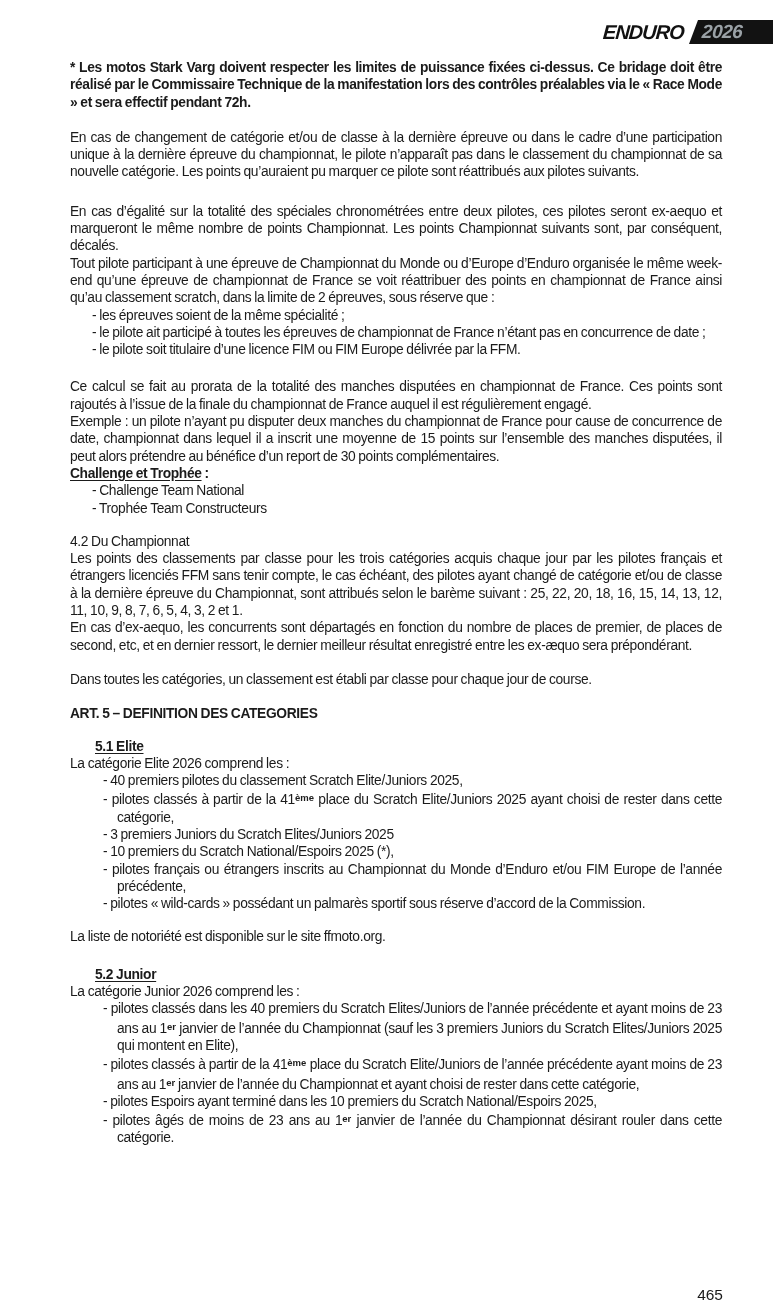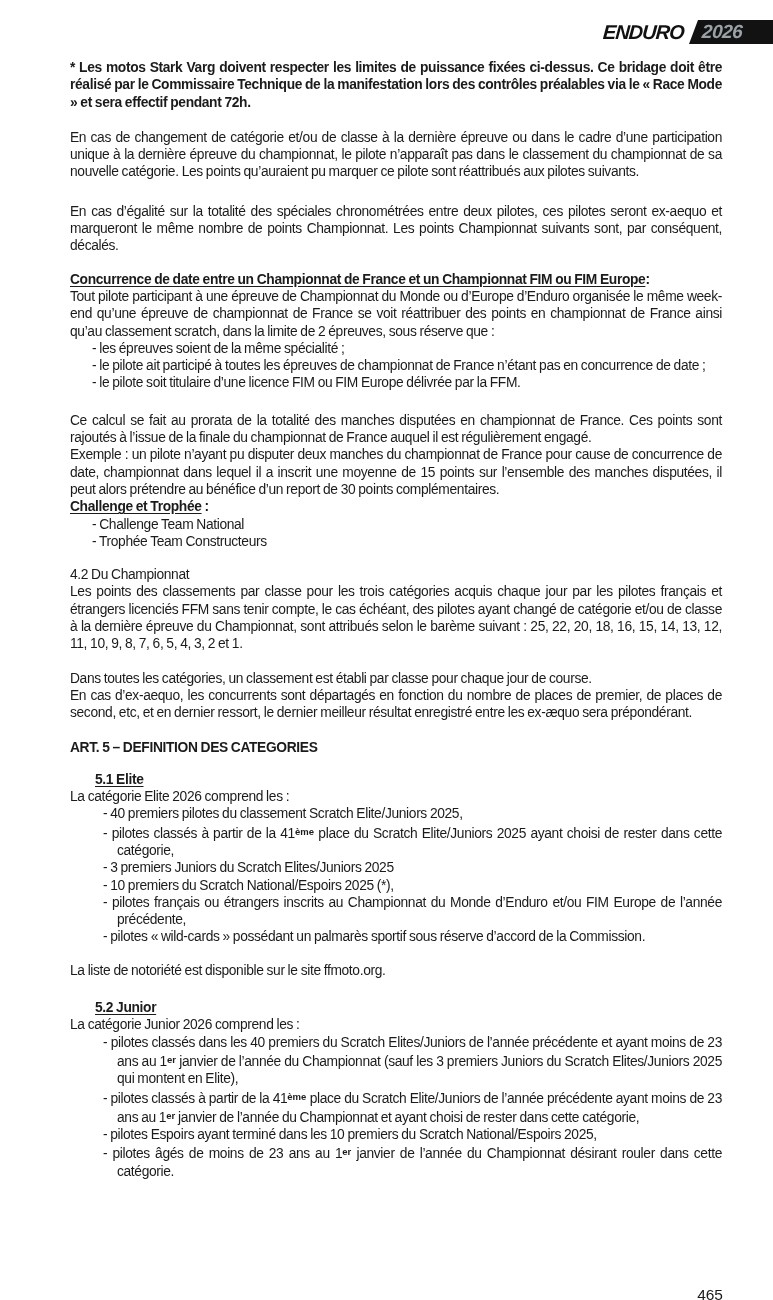--- a/index.html
+++ b/index.html
@@ -71,21 +71,20 @@
   </div>
 
   <div class="content">
 
     <p class="blk mt-p1 b">* Les motos Stark Varg doivent respecter les limites de puissance fixées ci-dessus. Ce bridage doit être réalisé par le Commissaire Technique de la manifestation lors des contrôles préalables via le « Race Mode » et sera effectif pendant 72h.</p>
 
     <p class="blk mt-18">En cas de changement de catégorie et/ou de classe à la dernière épreuve ou dans le cadre d’une participation unique à la dernière épreuve du championnat, le pilote n’apparaît pas dans le classement du championnat de sa nouvelle catégorie. Les points qu’auraient pu marquer ce pilote sont réattribués aux pilotes suivants.</p>
 
     <p class="blk mt-22">En cas d’égalité sur la totalité des spéciales chronométrées entre deux pilotes, ces pilotes seront ex-aequo et marqueront le même nombre de points Championnat. Les points Championnat suivants sont, par conséquent, décalés.</p>
 
-    <p class="blk mt-16 b"><span class="u">Concurrence de date entre un Championnat de France et un Championnat FIM ou FIM Europe</span><span>:</span></p>
 
     <p class="blk">Tout pilote participant à une épreuve de Championnat du Monde ou d’Europe d’Enduro organisée le même week-end qu’une épreuve de championnat de France se voit réattribuer des points en championnat de France ainsi qu’au classement scratch, dans la limite de 2 épreuves, sous réserve que :</p>
 
     <div class="blk">
       <div class="li-sm">- les épreuves soient de la même spécialité ;</div>
       <div class="li-sm">- le pilote ait participé à toutes les épreuves de championnat de France n’étant pas en concurrence de date ;</div>
       <div class="li-sm">- le pilote soit titulaire d’une licence FIM ou FIM Europe délivrée par la FFM.</div>
     </div>
 
     <p class="blk mt-20">Ce calcul se fait au prorata de la totalité des manches disputées en championnat de France. Ces points sont rajoutés à l’issue de la finale du championnat de France auquel il est régulièrement engagé.</p>
@@ -94,22 +93,22 @@
     <p class="blk mt-21 b"><span class="u">Challenge et Trophée</span><span> :</span></p>
 
     <div class="blk">
       <div class="li-sm">- Challenge Team National</div>
       <div class="li-sm">- Trophée Team Constructeurs</div>
     </div>
 
     <p class="blk mt-16">4.2 Du Championnat</p>
     <p class="blk">Les points des classements par classe pour les trois catégories acquis chaque jour par les pilotes français et étrangers licenciés FFM sans tenir compte, le cas échéant, des pilotes ayant changé de catégorie et/ou de classe à la dernière épreuve du Championnat, sont attribués selon le barème suivant : 25, 22, 20, 18, 16, 15, 14, 13, 12, 11, 10, 9, 8, 7, 6, 5, 4, 3, 2 et 1.</p>
 
+    <p class="blk">En cas d’ex-aequo, les concurrents sont départagés en fonction du nombre de places de premier, de places de second, etc, et en dernier ressort, le dernier meilleur résultat enregistré entre les ex-æquo sera prépondérant.</p>
     <p class="blk mt-17">Dans toutes les catégories, un classement est établi par classe pour chaque jour de course.</p>
-    <p class="blk">En cas d’ex-aequo, les concurrents sont départagés en fonction du nombre de places de premier, de places de second, etc, et en dernier ressort, le dernier meilleur résultat enregistré entre les ex-æquo sera prépondérant.</p>
 
     <p class="blk mt-17 b">ART. 5 – DEFINITION DES CATEGORIES</p>
     <p class="blk mt-3 b u indent1">5.1 Elite</p>
     <p class="blk">La catégorie Elite 2026 comprend les :</p>
 
     <div class="blk">
       <div class="li-lg">- 40 premiers pilotes du classement Scratch Elite/Juniors 2025,</div>
       <div class="li-lg"><span>- pilotes classés à partir de la 41</span><span class="sup">ème</span><span> place du Scratch Elite/Juniors 2025 ayant choisi de rester dans cette catégorie,</span></div>
       <div class="li-lg">- 3 premiers Juniors du Scratch Elites/Juniors 2025</div>
       <div class="li-lg">- 10 premiers du Scratch National/Espoirs 2025 (*),</div>

